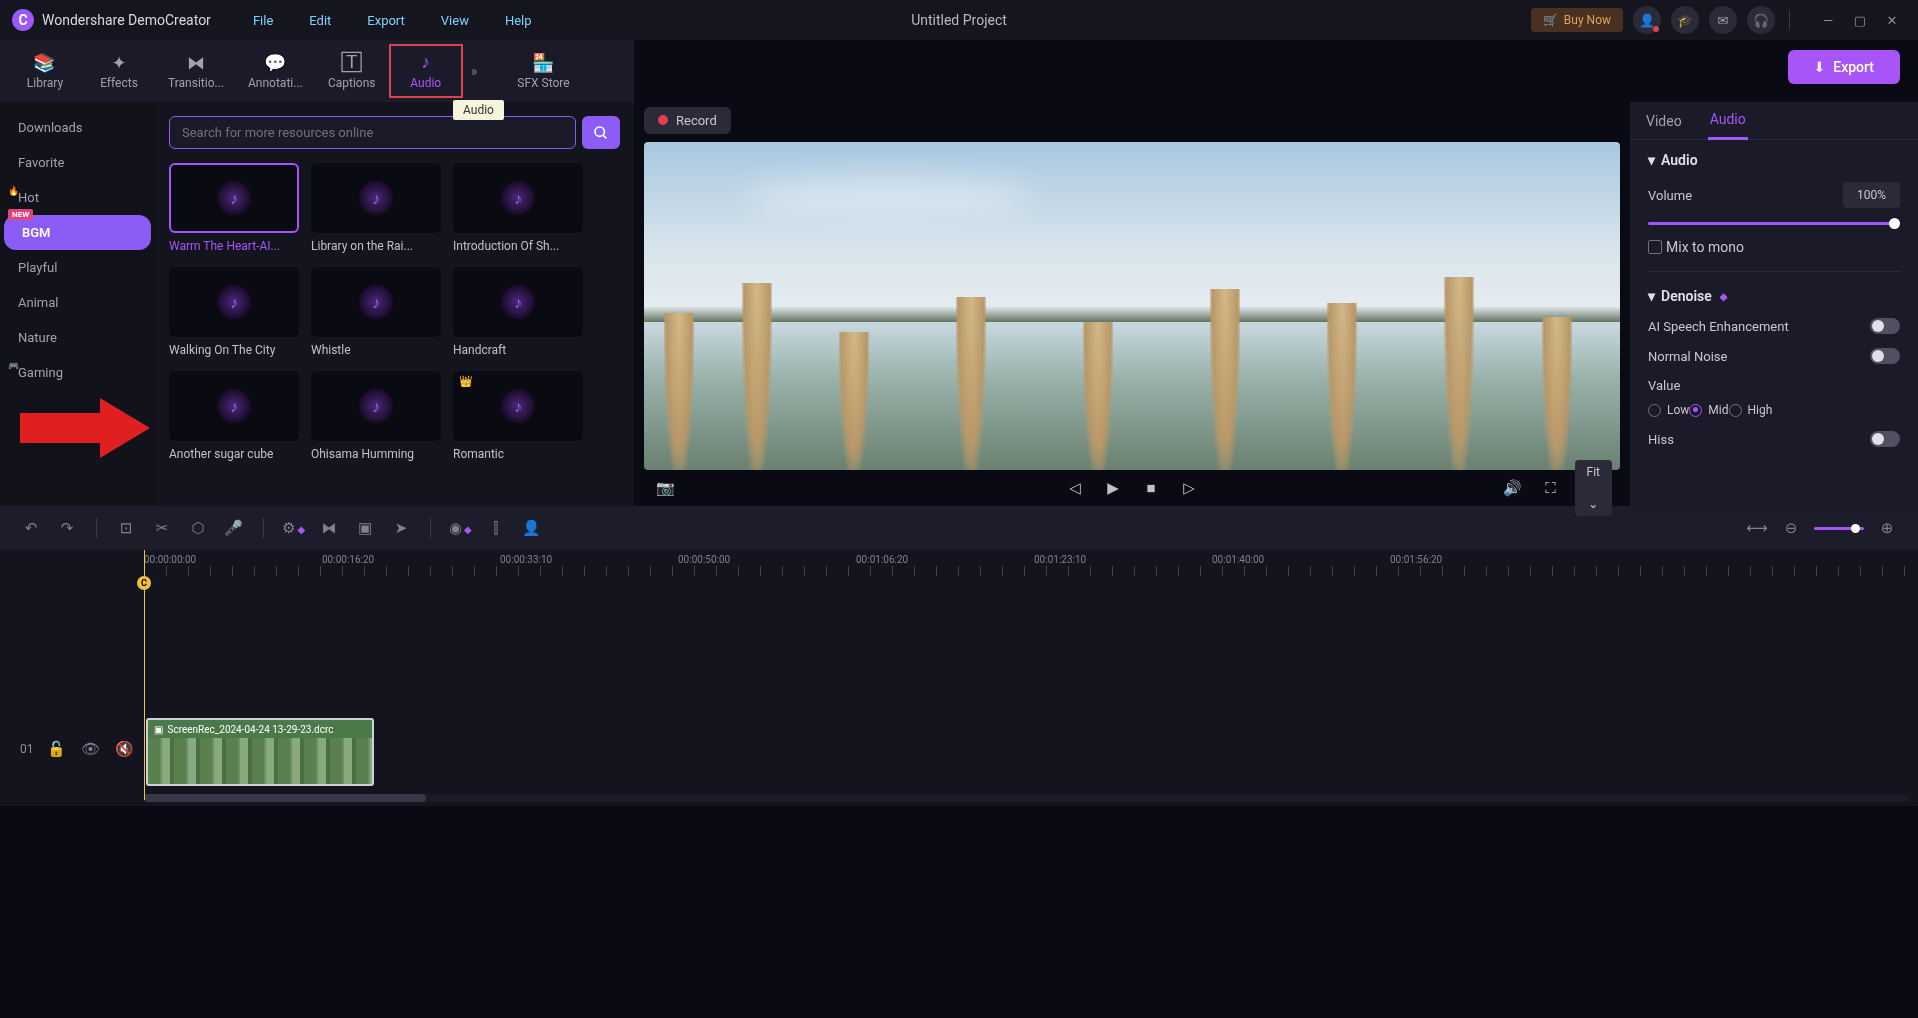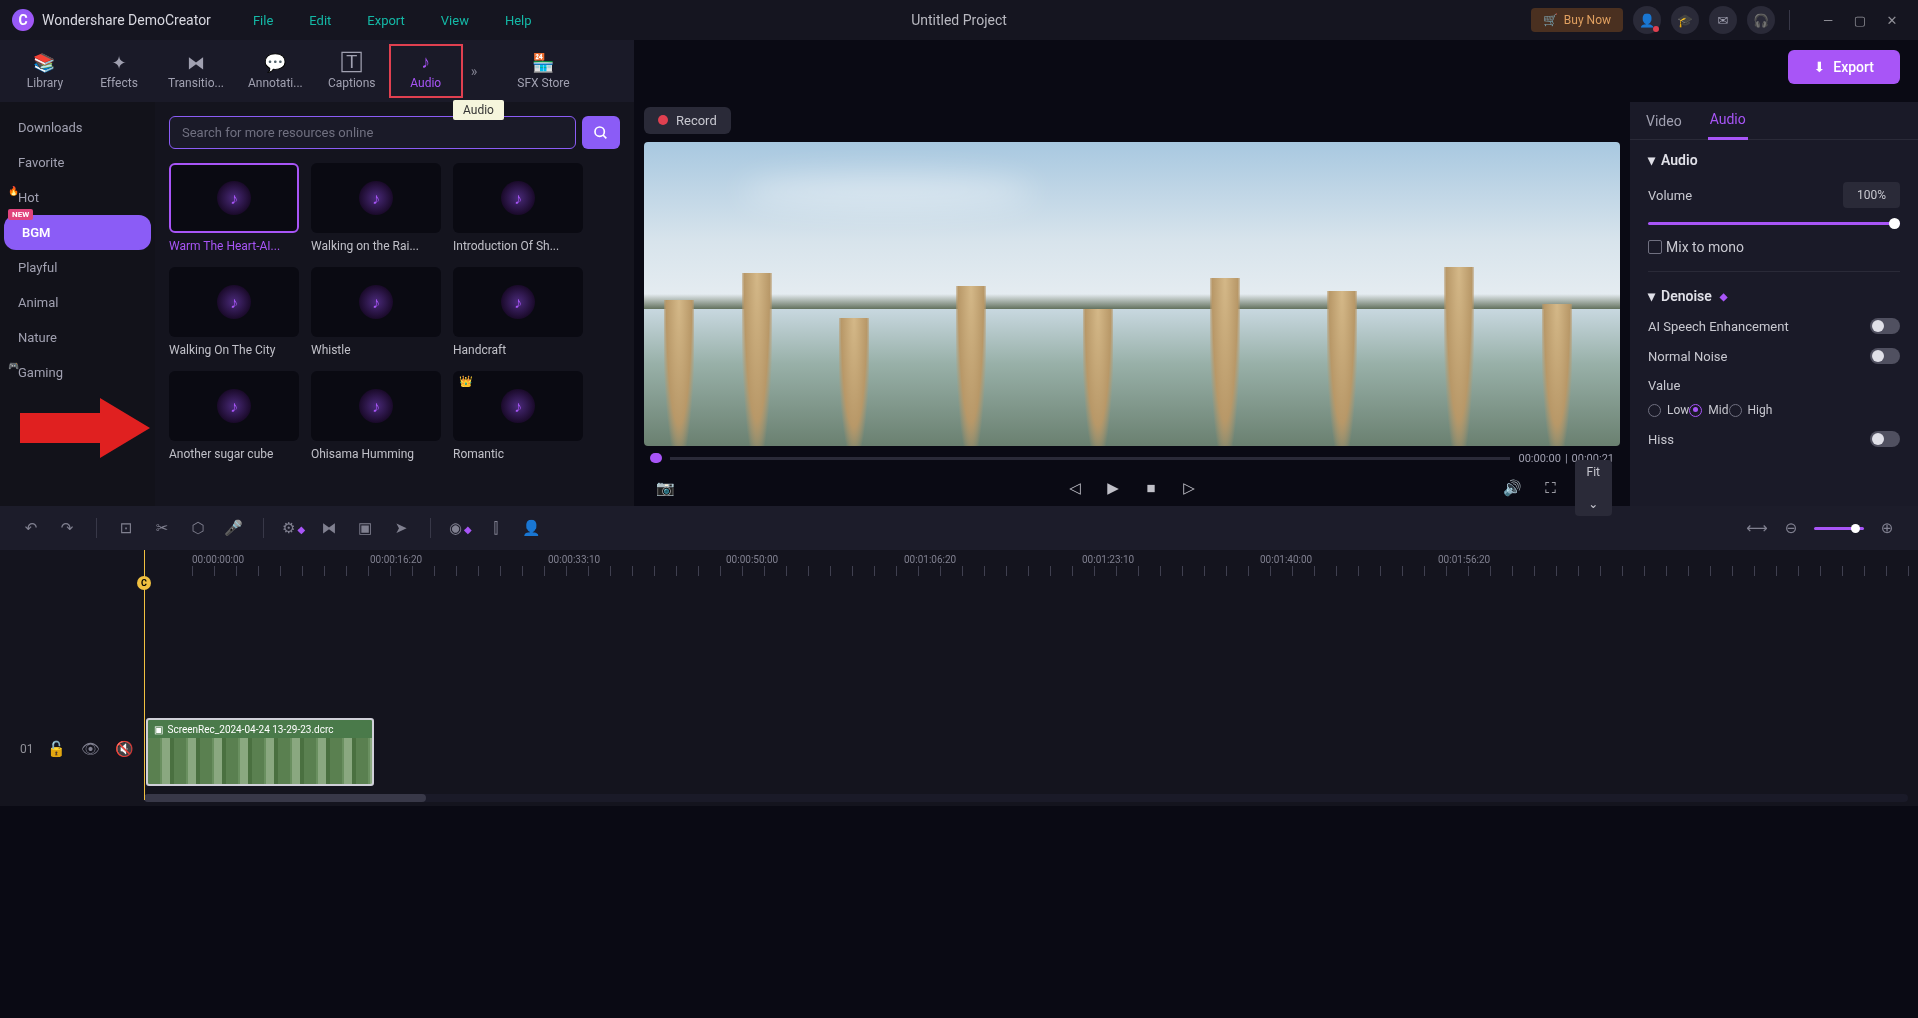--- a/index.html
+++ b/index.html
@@ -2,21 +2,21 @@
 <html><head>
 <meta charset="utf-8">
 <style>
 * { margin: 0; padding: 0; box-sizing: border-box; font-family: -apple-system, BlinkMacSystemFont, "Segoe UI", Roboto, sans-serif; }
 body { background: #0a0a14; color: #c8c8d0; font-size: 13px; width: 1918px; height: 1018px; overflow: hidden; position: relative; transform-origin: top left; }
 
 
 .titlebar { height: 40px; background: #151520; display: flex; align-items: center; padding: 0 12px; gap: 8px; }
 .logo-circle { width: 22px; height: 22px; background: linear-gradient(135deg, #8b5cf6, #a855f7); border-radius: 50%; display: flex; align-items: center; justify-content: center; color: #fff; font-weight: bold; font-size: 14px; }
 .app-name { color: #d8d8e0; font-size: 14px; margin-right: 20px; }
-.menu-item { color: #14b8a6; padding: 0 14px; cursor: pointer; font-size: 13px; }
+.menu-item { color: #7dd3fc; padding: 0 14px; cursor: pointer; font-size: 13px; }
 .project-title { position: absolute; left: 50%; transform: translateX(-50%); color: #b8b8c0; font-size: 14px; }
 .titlebar-right { margin-left: auto; display: flex; align-items: center; gap: 10px; }
 .buy-now-btn { background: #4a3020; color: #e0a060; padding: 5px 12px; border-radius: 4px; display: flex; align-items: center; gap: 6px; cursor: pointer; font-size: 12px; }
 .title-icon { width: 28px; height: 28px; border-radius: 50%; background: #2a2a38; display: flex; align-items: center; justify-content: center; color: #a0a0b0; cursor: pointer; position: relative; }
 .title-icon.has-dot::after { content: ''; position: absolute; bottom: 2px; right: 2px; width: 6px; height: 6px; background: #e04050; border-radius: 50%; }
 .win-controls { display: flex; gap: 4px; margin-left: 10px; }
 .win-btn { width: 28px; height: 28px; display: flex; align-items: center; justify-content: center; color: #909098; cursor: pointer; }
 
 
 .tool-tabs { height: 62px; background: #1a1a28; display: flex; align-items: center; padding: 0 8px; gap: 0; }
@@ -109,21 +109,21 @@
 
 .timeline-toolbar { height: 44px; background: #1c1c2a; display: flex; align-items: center; padding: 0 20px; gap: 14px; }
 .tl-btn { color: #808090; cursor: pointer; font-size: 15px; width: 22px; text-align: center; }
 .tl-sep { width: 1px; height: 20px; background: #383848; margin: 0 4px; }
 .tl-right { margin-left: auto; display: flex; align-items: center; gap: 12px; }
 .zoom-track { width: 50px; height: 3px; background: #a855f7; border-radius: 2px; position: relative; }
 .zoom-track::after { content:''; position:absolute; right:4px; top:-3px; width:9px; height:9px; background:#fff; border-radius:50%; }
 
 
 .timeline { flex: 1; background: #14141e; position: relative; }
-.ruler { height: 26px; background: #14141e; display: flex; position: relative; padding-left: 144px; margin-left: 48px; }
+.ruler { height: 26px; background: #14141e; display: flex; position: relative; padding-left: 144px; }
 .ruler-tick { position: absolute; color: #808090; font-size: 10px; top: 4px; }
 .ruler-marks { position: absolute; left: 144px; right: 0; bottom: 0; height: 10px; background: repeating-linear-gradient(90deg, #404050 0, #404050 1px, transparent 1px, transparent 22px); }
 .playhead { position: absolute; left: 144px; top: 0; width: 1px; height: 250px; background: #f0c040; z-index: 5; }
 .playhead::before { content: 'C'; position: absolute; left: -7px; top: 26px; background: #f0c040; color: #000; width: 14px; height: 14px; border-radius: 7px; font-size: 9px; display: flex; align-items: center; justify-content: center; font-weight: bold; }
 .track-area { position: relative; height: 210px; }
 .clip { position: absolute; left: 146px; top: 142px; width: 228px; height: 68px; background: #fff; border-radius: 3px; overflow: hidden; border: 2px solid #d0d0d8; }
 .clip-header { height: 18px; background: #4a7a4a; color: #fff; font-size: 10px; padding: 2px 6px; display: flex; align-items: center; gap: 4px; }
 .clip-body { height: 48px; background: repeating-linear-gradient(90deg, #5a8050 0, #5a8050 12px, #6a9060 12px, #6a9060 14px, #8aa880 14px, #8aa880 22px, #4a7040 22px, #4a7040 26px); }
 .track-ctrls { position: absolute; left: 20px; top: 164px; display: flex; gap: 12px; align-items: center; color: #808090; font-size: 12px; }
 .track-num { color: #909098; }
@@ -234,21 +234,21 @@
             <div class="asset-card selected">
               <div class="asset-thumb">
                 <span class="asset-thumb-note">♪</span>
               </div>
               <div class="asset-label">Warm The Heart-AI...</div>
             </div>
             <div class="asset-card">
               <div class="asset-thumb">
                 <span class="asset-thumb-note">♪</span>
               </div>
-              <div class="asset-label">Walking on the Rai...</div>
+              <div class="asset-label">Library on the Rai...</div>
             </div>
             <div class="asset-card">
               <div class="asset-thumb">
                 <span class="asset-thumb-note">♪</span>
               </div>
               <div class="asset-label">Introduction Of Sh...</div>
             </div>
           </div>
           <div class="grid-row">
             <div class="asset-card">
@@ -310,27 +310,20 @@
         <div class="reed" style="left:2%;height:80%;"></div>
         <div class="reed" style="left:10%;height:95%;"></div>
         <div class="reed" style="left:20%;height:70%;"></div>
         <div class="reed" style="left:32%;height:88%;"></div>
         <div class="reed" style="left:45%;height:75%;"></div>
         <div class="reed" style="left:58%;height:92%;"></div>
         <div class="reed" style="left:70%;height:85%;"></div>
         <div class="reed" style="left:82%;height:98%;"></div>
         <div class="reed" style="left:92%;height:78%;"></div>
       </div>
-    </div>
-    <div class="scrub-row">
-      <div class="scrub-dot"></div>
-      <div class="scrub-track"></div>
-      <span class="time-text">00:00:00</span>
-      <span class="time-text" style="margin:0 4px;">|</span>
-      <span class="time-text">00:00:21</span>
     </div>
     <div class="controls-row" style="position:relative;">
       <div class="ctrl-btn">📷</div>
       <div class="ctrl-center">
         <div class="ctrl-btn">◁</div>
         <div class="ctrl-btn">▶</div>
         <div class="ctrl-btn">■</div>
         <div class="ctrl-btn">▷</div>
       </div>
       <div class="ctrl-right">

